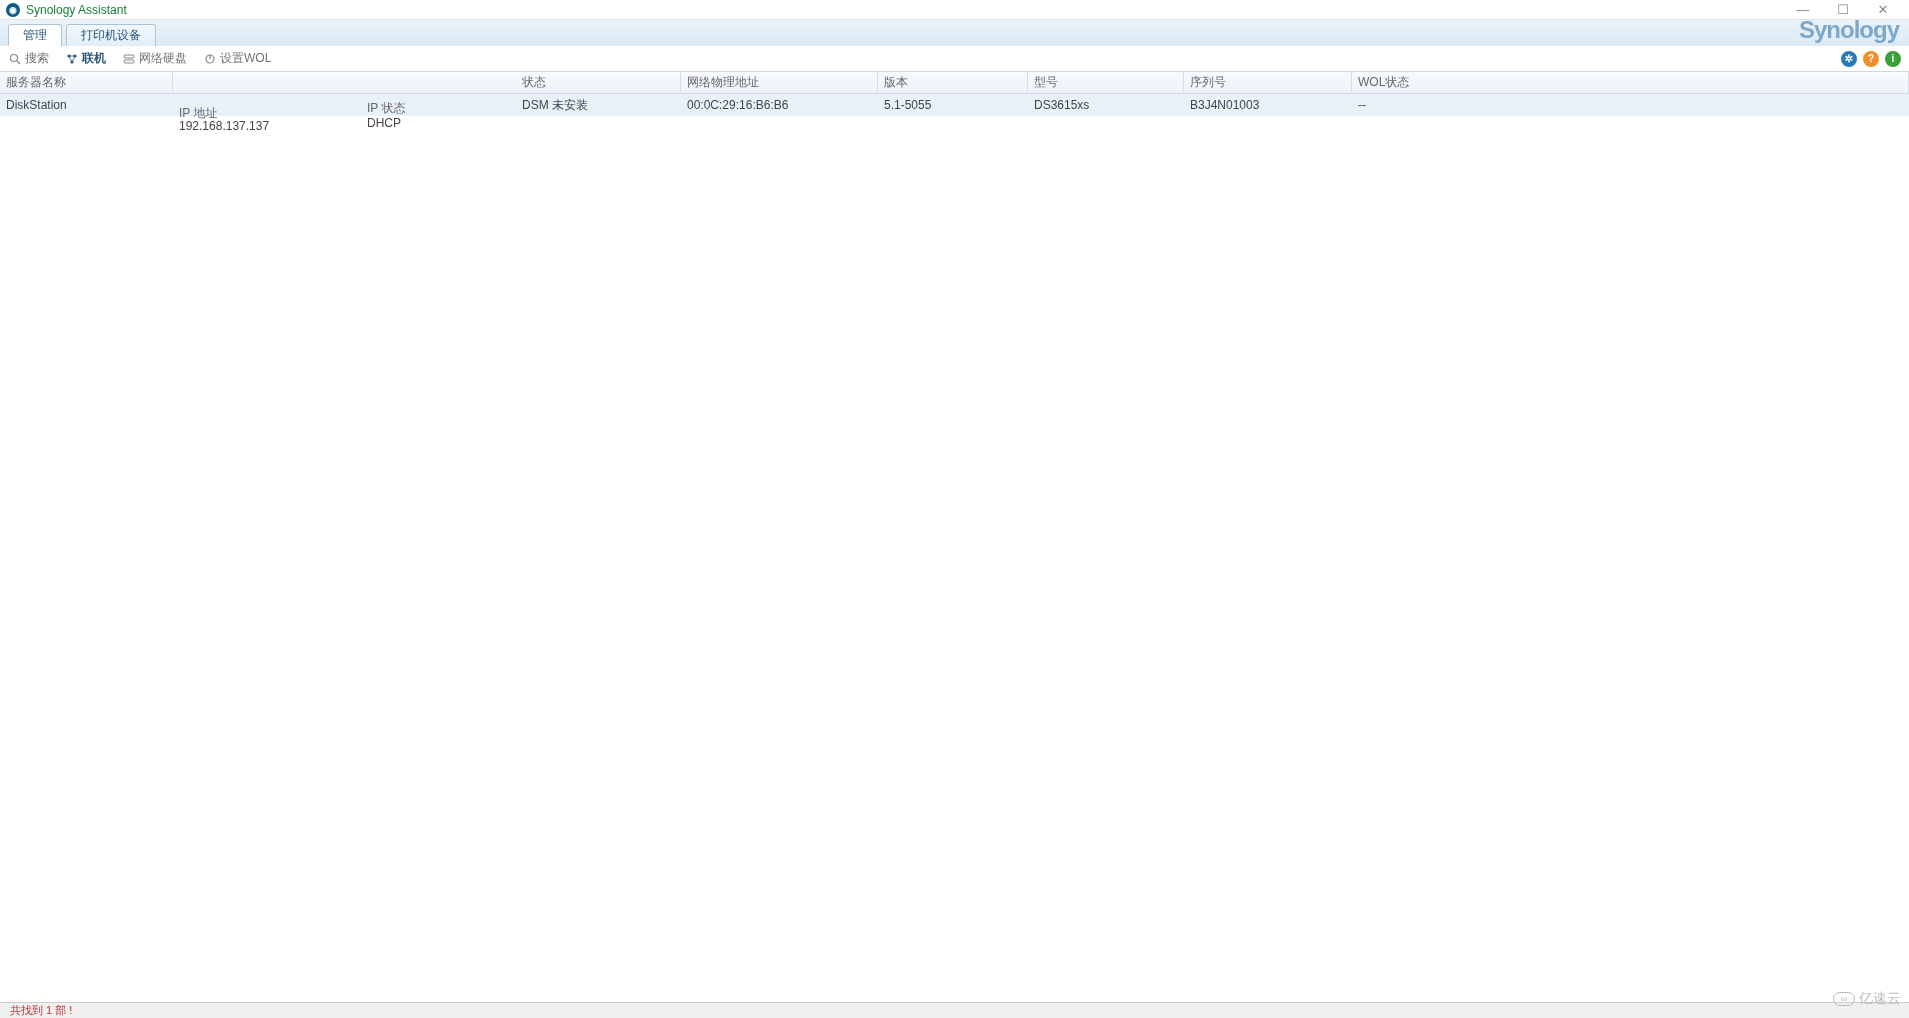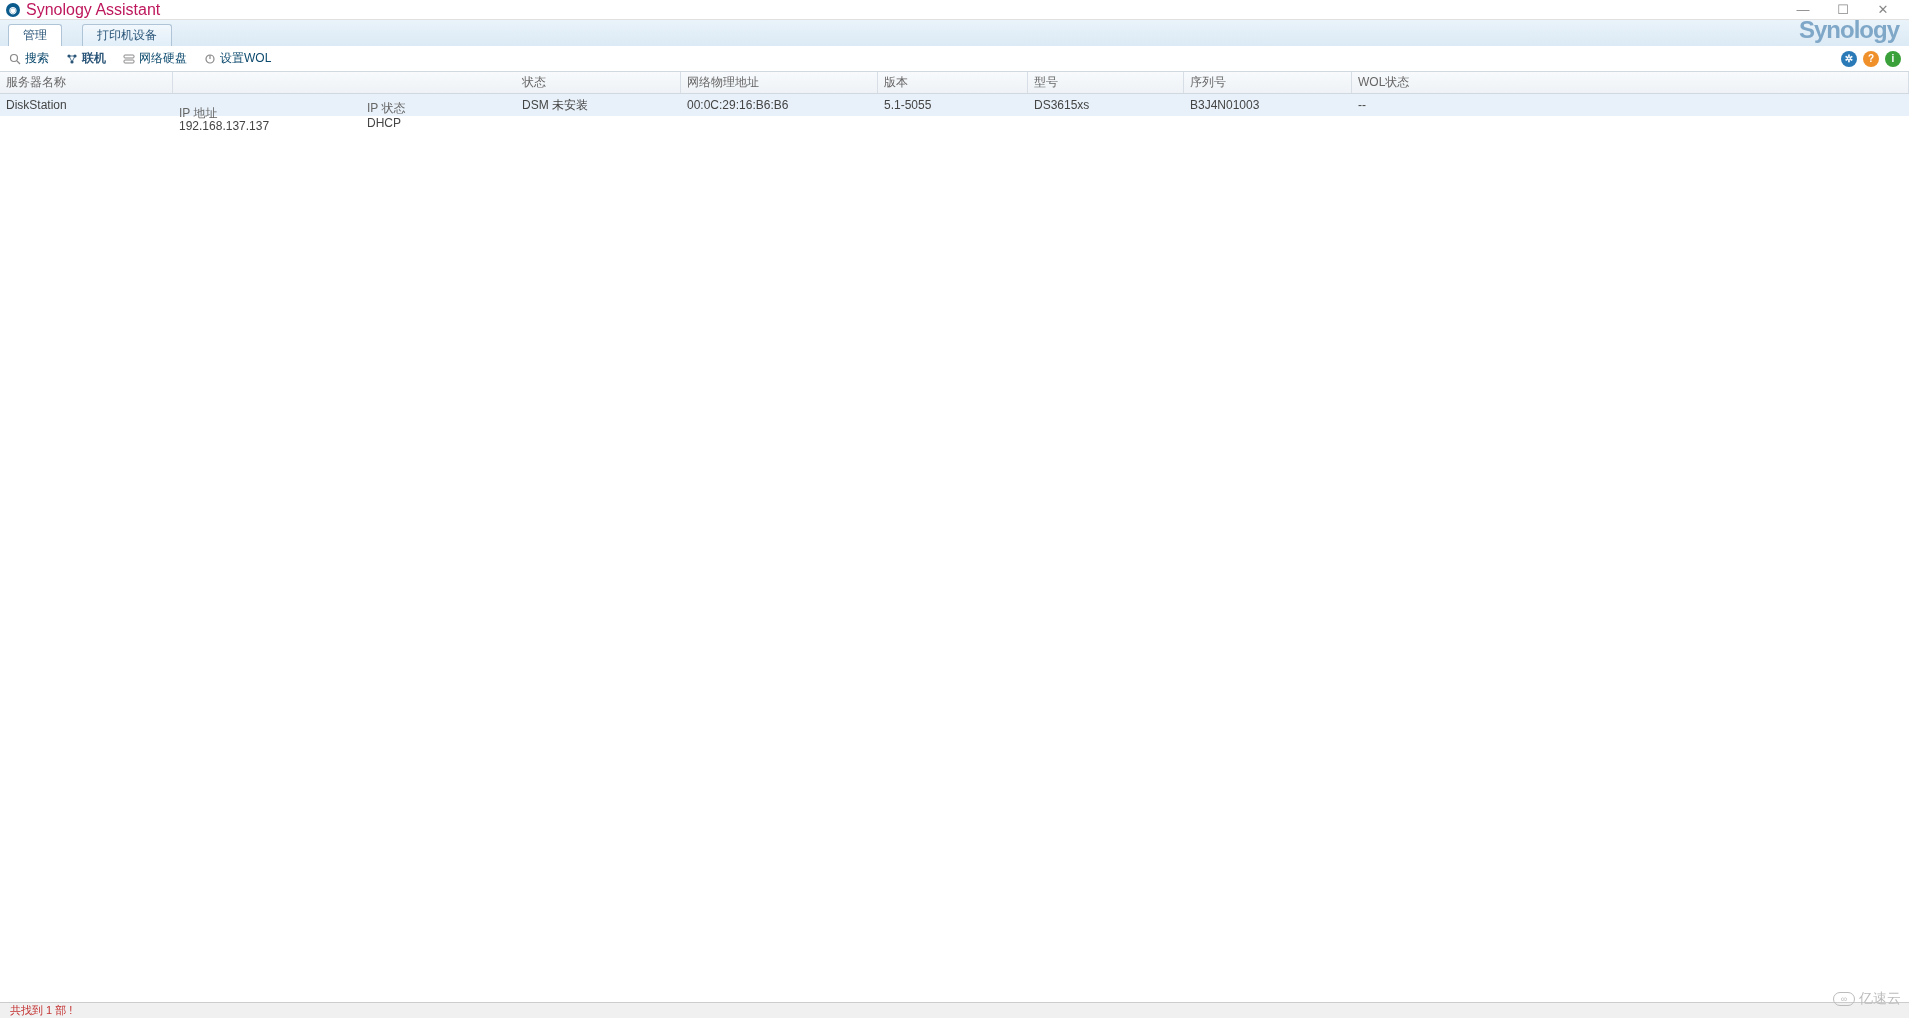--- a/index.html
+++ b/index.html
@@ -1,33 +1,33 @@
 <!DOCTYPE html>
 <html><head>
   <meta charset="utf-8">
   <style>
     * { margin: 0; padding: 0; box-sizing: border-box; }
     body { font-family: "Microsoft YaHei", Arial, sans-serif; font-size: 12px; color: #333; background: #fff; overflow: hidden; width: 1909px; height: 1018px; position: relative; }
     
     
     .titlebar { height: 20px; background: #fff; display: flex; align-items: center; padding: 0 6px; border-bottom: 1px solid #e0e0e0; }
     .titlebar-icon { width: 14px; height: 14px; border-radius: 50%; background: #0a5a8c; display: inline-flex; align-items: center; justify-content: center; color: #fff; font-size: 9px; font-weight: bold; margin-right: 6px; }
-    .titlebar-title { color: #be185d; font-size: 16px; }
+    .titlebar-title { color: #15803d; font-size: 12px; }
     .titlebar-controls { margin-left: auto; display: flex; gap: 20px; padding-right: 10px; }
     .tb-btn { width: 20px; height: 16px; display: flex; align-items: center; justify-content: center; color: #888; cursor: pointer; font-size: 13px; }
     
     
     .tabrow { height: 26px; background: linear-gradient(#eaf3fa, #dbeaf5); display: flex; align-items: flex-end; padding-left: 8px; position: relative; }
-    .tab { height: 22px; padding: 8px 14px; border: 1px solid #b0c4d8; border-bottom: none; margin-right: 20px; background: linear-gradient(#f2f8fd, #e1eef8); border-radius: 3px 3px 0 0; display: flex; align-items: center; color: #2a5578; cursor: pointer; }
+    .tab { height: 22px; padding: 8px 14px; border: 1px solid #b0c4d8; border-bottom: none; margin-right: 4px; background: linear-gradient(#f2f8fd, #e1eef8); border-radius: 3px 3px 0 0; display: flex; align-items: center; color: #2a5578; cursor: pointer; }
     .tab.active { background: #fff; color: #2a5578; }
     .brand { position: absolute; right: 10px; bottom: 2px; color: #7fa7c7; font-size: 24px; font-weight: 600; letter-spacing: -1px; }
     
     
     .toolbar { height: 26px; background: #fff; border-bottom: 1px solid #d0d8e0; display: flex; align-items: center; padding: 0 8px; gap: 16px; }
-    .tool-item { display: flex; align-items: center; gap: 4px; color: #0c4a6e; cursor: pointer; }
+    .tool-item { display: flex; align-items: center; gap: 4px; color: #737373; cursor: pointer; }
     .tool-item.active { color: #2a5578; font-weight: 600; }
     .tool-icon { width: 13px; height: 13px; display: inline-flex; align-items: center; justify-content: center; }
     .tool-icons-right { margin-left: auto; display: flex; gap: 6px; }
     .round-icon { width: 16px; height: 16px; border-radius: 50%; display: flex; align-items: center; justify-content: center; color: #fff; font-size: 10px; font-weight: bold; cursor: pointer; }
     .ic-blue { background: #2a7ab8; }
     .ic-orange { background: #f0902a; }
     .ic-green { background: #3aa03a; }
     
     
     .table-wrap { width: 100%; }

